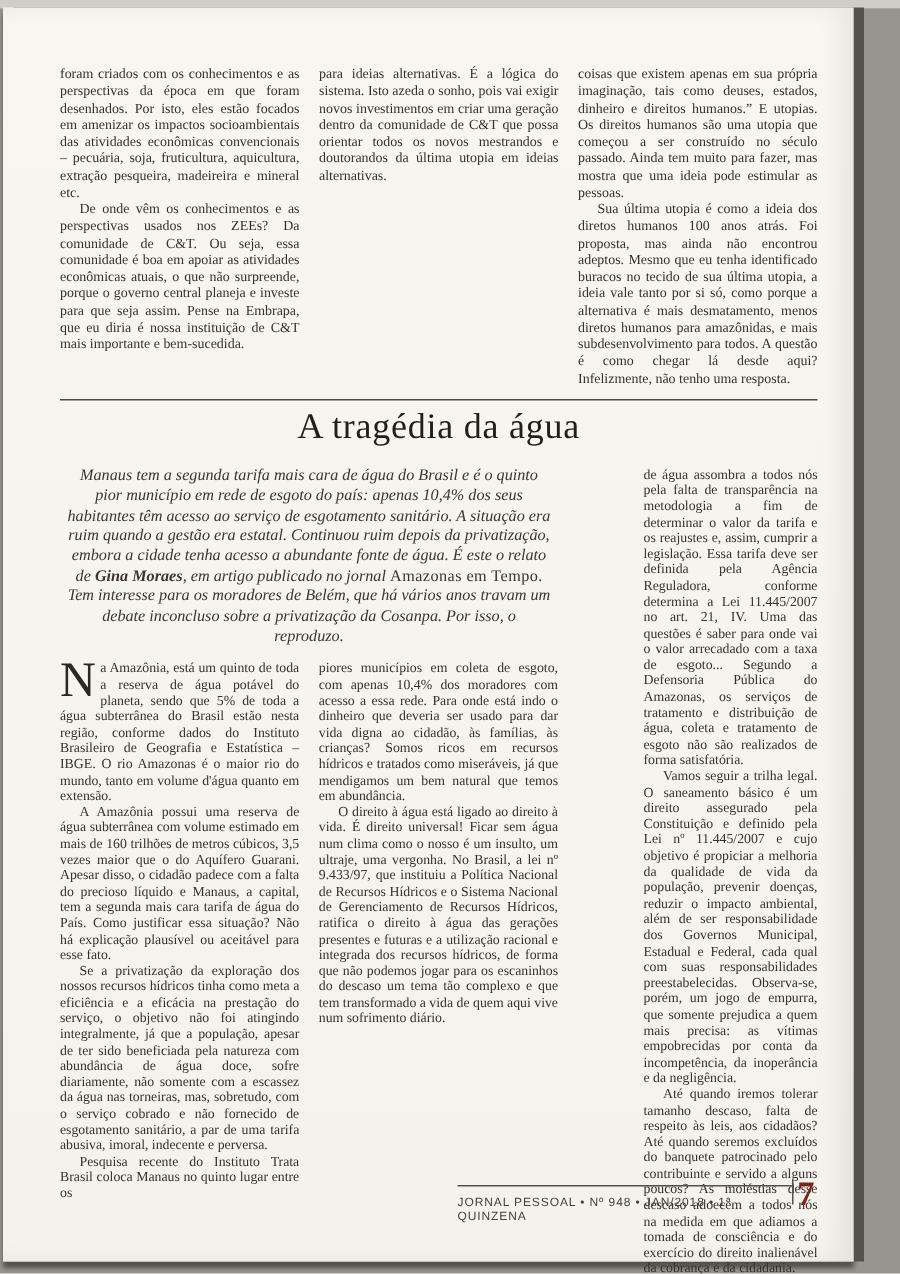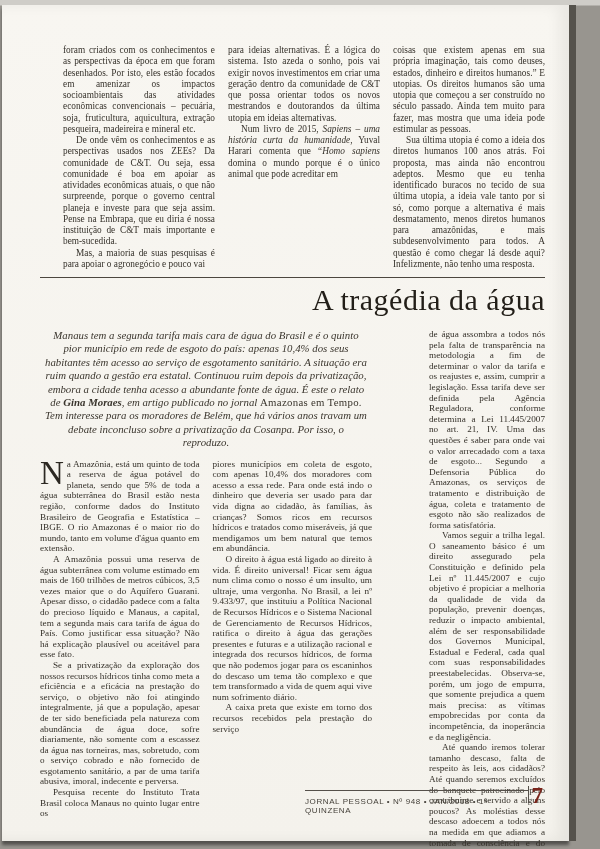--- a/index.html
+++ b/index.html
@@ -12,26 +12,26 @@
     position:absolute;left:2px;top:5px;width:567px;height:836px;
     background:linear-gradient(180deg,#f8f6f1 0,#f4f2ec 100%);
     box-shadow:7px 0 0 #55524c, 0 4px 3px rgba(0,0,0,.45), inset -10px 0 14px rgba(0,0,0,.06);
     color:#35312a;
     padding:40px 24px 0 38px;box-sizing:border-box;
   }
   p{margin:0;}
   .justify{text-align:justify;}
   .indent{text-indent:13px;}
   
-  .top-section{display:flex;gap:13px;margin-left:23px;}
+  .top-section{display:flex;gap:13px;}
   .top-section .col{flex:1;font-size:9.3px;line-height:11.25px;}
   .rule-full{border:none;border-top:1px solid #4c473f;margin:7px 0 0 0;}
   
   .headline{
-    font-size:30px;font-weight:400;text-align:right;color:#221e18;
+    font-size:24px;font-weight:400;text-align:center;color:#221e18;
     margin:5px 0 10px 0;letter-spacing:.5px;
   }
   
   .article-body{display:flex;gap:25px;}
   .left-block{width:332px;flex:0 0 332px;}
   .lede{
     font-style:italic;text-align:center;font-size:10.8px;line-height:13.4px;
     color:#3a352d;padding:2px 4px 0 4px;
   }
   .lede .author{font-weight:bold;}
@@ -56,25 +56,23 @@
 </style>
 </head>
 <body>
 
 <div class="page">
 
   <section class="top-section">
     <div class="col justify">
       <p>foram criados com os conhecimentos e as perspectivas da época em que foram desenhados. Por isto, eles estão focados em amenizar os impactos socioambientais das atividades econômicas convencionais – pecuária, soja, fruticultura, aquicultura, extração pesqueira, madeireira e mineral etc.</p>
       <p class="indent">De onde vêm os conhecimentos e as perspectivas usados nos ZEEs? Da comunidade de C&amp;T. Ou seja, essa comunidade é boa em apoiar as atividades econômicas atuais, o que não surpreende, porque o governo central planeja e investe para que seja assim. Pense na Embrapa, que eu diria é nossa instituição de C&amp;T mais importante e bem-sucedida.</p>
-      <p class="indent">Mas, a maioria de suas pesquisas é para apoiar o agronegócio e pouco vai</p>
     </div>
     <div class="col justify">
       <p>para ideias alternativas. É a lógica do sistema. Isto azeda o sonho, pois vai exigir novos investimentos em criar uma geração dentro da comunidade de C&amp;T que possa orientar todos os novos mestrandos e doutorandos da última utopia em ideias alternativas.</p>
-      <p class="indent"><span>Num livro de 2015, </span><em>Sapiens – uma história curta da humanidade</em><span>, Yuval Harari comenta que “</span><em>Homo sapiens</em><span> domina o mundo porque é o único animal que pode acreditar em</span></p>
     </div>
     <div class="col justify">
       <p>coisas que existem apenas em sua própria imaginação, tais como deuses, estados, dinheiro e direitos humanos.” E utopias. Os direitos humanos são uma utopia que começou a ser construído no século passado. Ainda tem muito para fazer, mas mostra que uma ideia pode estimular as pessoas.</p>
       <p class="indent">Sua última utopia é como a ideia dos diretos humanos 100 anos atrás. Foi proposta, mas ainda não encontrou adeptos. Mesmo que eu tenha identificado buracos no tecido de sua última utopia, a ideia vale tanto por si só, como porque a alternativa é mais desmatamento, menos diretos humanos para amazônidas, e mais subdesenvolvimento para todos. A questão é como chegar lá desde aqui? Infelizmente, não tenho uma resposta.</p>
     </div>
   </section>
 
   <hr class="rule-full">
 
   <h1 class="headline">A tragédia da água</h1>
@@ -87,21 +85,20 @@
       <div class="body-cols">
         <div class="bcol justify">
           <p><span class="dropcap">N</span><span>a Amazônia, está um quinto de toda a reserva de água potável do planeta, sendo que 5% de toda a água subterrânea do Brasil estão nesta região, conforme dados do Instituto Brasileiro de Geografia e Estatística – IBGE. O rio Amazonas é o maior rio do mundo, tanto em volume d'água quanto em extensão.</span></p>
           <p class="indent">A Amazônia possui uma reserva de água subterrânea com volume estimado em mais de 160 trilhões de metros cúbicos, 3,5 vezes maior que o do Aquífero Guarani. Apesar disso, o cidadão padece com a falta do precioso líquido e Manaus, a capital, tem a segunda mais cara tarifa de água do País. Como justificar essa situação? Não há explicação plausível ou aceitável para esse fato.</p>
           <p class="indent">Se a privatização da exploração dos nossos recursos hídricos tinha como meta a eficiência e a eficácia na prestação do serviço, o objetivo não foi atingindo integralmente, já que a população, apesar de ter sido beneficiada pela natureza com abundância de água doce, sofre diariamente, não somente com a escassez da água nas torneiras, mas, sobretudo, com o serviço cobrado e não fornecido de esgotamento sanitário, a par de uma tarifa abusiva, imoral, indecente e perversa.</p>
           <p class="indent">Pesquisa recente do Instituto Trata Brasil coloca Manaus no quinto lugar entre os</p>
         </div>
         <div class="bcol justify">
           <p>piores municípios em coleta de esgoto, com apenas 10,4% dos moradores com acesso a essa rede. Para onde está indo o dinheiro que deveria ser usado para dar vida digna ao cidadão, às famílias, às crianças? Somos ricos em recursos hídricos e tratados como miseráveis, já que mendigamos um bem natural que temos em abundância.</p>
           <p class="indent">O direito à água está ligado ao direito à vida. É direito universal! Ficar sem água num clima como o nosso é um insulto, um ultraje, uma vergonha. No Brasil, a lei nº 9.433/97, que instituiu a Política Nacional de Recursos Hídricos e o Sistema Nacional de Gerenciamento de Recursos Hídricos, ratifica o direito à água das gerações presentes e futuras e a utilização racional e integrada dos recursos hídricos, de forma que não podemos jogar para os escaninhos do descaso um tema tão complexo e que tem transformado a vida de quem aqui vive num sofrimento diário.</p>
-          <p class="indent">A caixa preta que existe em torno dos recursos recebidos pela prestação do serviço</p>
         </div>
       </div>
     </div>
     <div class="right-col justify">
       <p>de água assombra a todos nós pela falta de transparência na metodologia a fim de determinar o valor da tarifa e os reajustes e, assim, cumprir a legislação. Essa tarifa deve ser definida pela Agência Reguladora, conforme determina a Lei 11.445/2007 no art. 21, IV. Uma das questões é saber para onde vai o valor arrecadado com a taxa de esgoto... Segundo a Defensoria Pública do Amazonas, os serviços de tratamento e distribuição de água, coleta e tratamento de esgoto não são realizados de forma satisfatória.</p>
       <p class="indent">Vamos seguir a trilha legal. O saneamento básico é um direito assegurado pela Constituição e definido pela Lei nº 11.445/2007 e cujo objetivo é propiciar a melhoria da qualidade de vida da população, prevenir doenças, reduzir o impacto ambiental, além de ser responsabilidade dos Governos Municipal, Estadual e Federal, cada qual com suas responsabilidades preestabelecidas. Observa-se, porém, um jogo de empurra, que somente prejudica a quem mais precisa: as vítimas empobrecidas por conta da incompetência, da inoperância e da negligência.</p>
       <p class="indent">Até quando iremos tolerar tamanho descaso, falta de respeito às leis, aos cidadãos? Até quando seremos excluídos do banquete patrocinado pelo contribuinte e servido a alguns poucos? As moléstias desse descaso adoecem a todos nós na medida em que adiamos a tomada de consciência e do exercício do direito inalienável da cobrança e da cidadania.</p>
       <p class="indent">Ter acesso à rede de esgoto e à agua tratada, além de ser um direito fundamental do cidadão, é questão de saúde pública e, onde não há acesso ao serviço básico, a população fica exposta a inúmeras doenças, como leptospirose, verminoses, entre tantas outras.</p>
     </div>
   </section>

